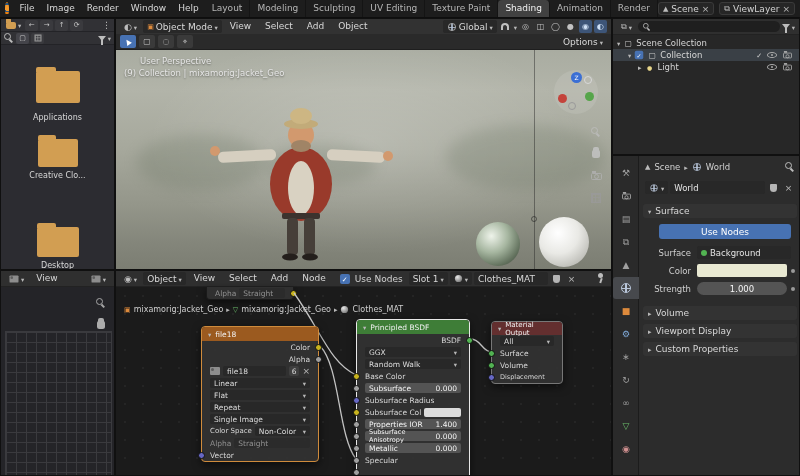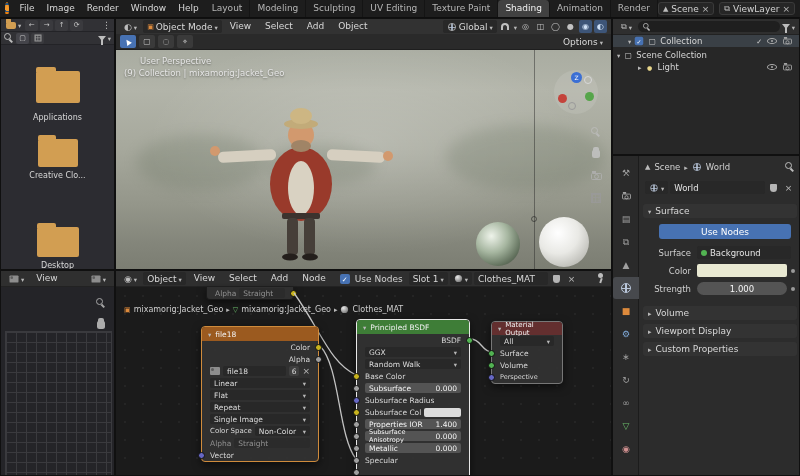--- a/index.html
+++ b/index.html
@@ -315,38 +315,38 @@
       <span class="ebtn">
           <i class="g-layers" style="font-size:8px;color:#bcbcbc;"></i>
           <i class="g-caret"></i>
         </span>
       <span class="srch">
           <span class="i-mag" style="transform:scale(.8);"></span>
         </span>
       <span class="i-funnel"></span>
       <i class="g-caret"></i>
     </div>
+    <div class="orow" style="margin-top:2px;">
+      <i class="g-caret"></i>
+      <span class="oi"><i class="g-box"></i></span>
+      <span>Scene Collection</span>
+    </div>
     <div class="orow" style="background:#3a4046;">
       <span style="width:8px;"></span>
       <i class="g-caret"></i>
       <span class="checkbox" style="transform:scale(.85);">
           <i class="g-check"></i>
         </span>
       <span class="oi"><i class="g-box"></i></span>
       <span>Collection</span>
       <span class="right">
         <i class="g-check" style="filter:brightness(.8);"></i>
         <span class="i-eye"></span>
         <span class="i-cam" style="transform:scale(.8);"></span>
       </span>
-    </div>
-    <div class="orow" style="margin-top:2px;">
-      <i class="g-caret"></i>
-      <span class="oi"><i class="g-box"></i></span>
-      <span>Scene Collection</span>
     </div>
     <div class="orow">
       <span style="width:18px;"></span>
       <i class="g-caretr"></i>
       <span class="oi" style="color:#e8d68a;"><i class="g-solid" style="font-size:6px;"></i></span>
       <span>Light</span>
       <span class="right">
         <span class="i-eye"></span>
         <span class="i-cam" style="transform:scale(.8);"></span>
       </span>
@@ -685,21 +685,21 @@
       <div class="nrow">
           <span class="sock l sk-s"></span>
           <span>Surface</span>
         </div>
       <div class="nrow">
           <span class="sock l sk-s"></span>
           <span>Volume</span>
         </div>
       <div class="nrow">
           <span class="sock l sk-v"></span>
-          <span style="font-size:6.5px;">Perspective</span>
+          <span style="font-size:6.5px;">Displacement</span>
         </div>
     </div>
   </div>
 
   <div id="imged" class="region">
     <div class="ehead">
       <span class="ebtn">
           <span class="i-thumb" style="transform:scale(.9);"></span>
           <i class="g-caret"></i>
         </span>

